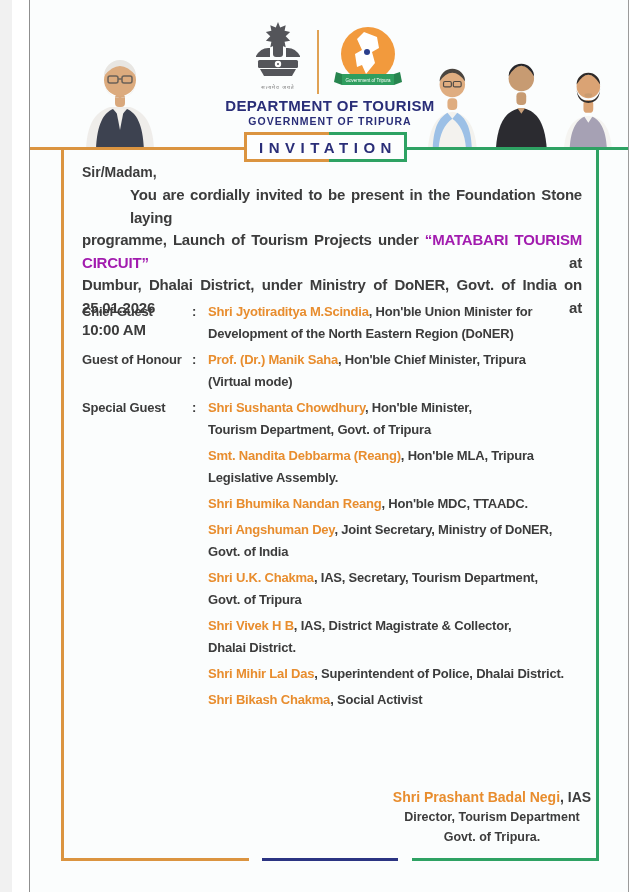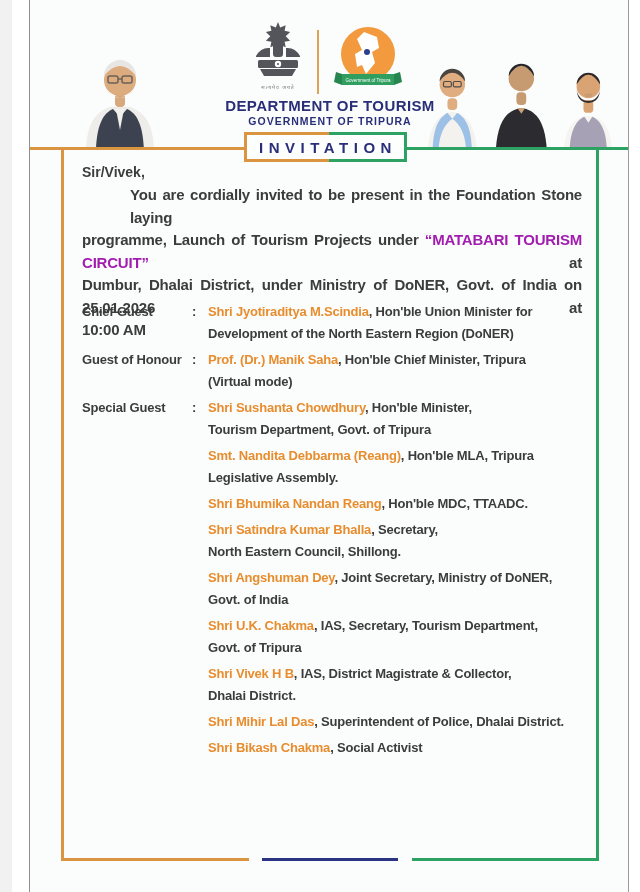--- a/index.html
+++ b/index.html
@@ -152,21 +152,21 @@
   <div class="topline green"></div>
   <div class="vline vl-orange"></div>
   <div class="vline vl-green"></div>
   <div class="botline bot-orange"></div>
   <div class="botline bot-navy"></div>
   <div class="botline bot-green"></div>
   <div class="invitation-box">
     <span>INVITATION</span>
   </div>
 
-  <div class="salutation">Sir/Vivek,</div>
+  <div class="salutation">Sir/Madam,</div>
   <div class="para">
     <div class="pline first"><span>You are cordially invited to be present in the Foundation Stone laying</span></div>
     <div class="pline"><span>programme, Launch of Tourism Projects under </span><span class="hl">“MATABARI TOURISM CIRCUIT”</span><span> at</span></div>
     <div class="pline"><span>Dumbur, Dhalai District, under Ministry of DoNER, Govt. of India on 25.01.2026 at</span></div>
     <div class="pline last"><span>10:00 AM</span></div>
   </div>
 
   <div class="guests">
     <div class="grow">
       <div class="gl">Chief Guest</div>
@@ -193,26 +193,20 @@
 Legislative Assembly.</span></div>
     </div>
     <div class="grow">
       <div class="gl"></div>
       <div class="gc"></div>
       <div class="gt"><span class="nm">Shri Bhumika Nandan Reang</span><span>, Hon'ble MDC, TTAADC.</span></div>
     </div>
     <div class="grow">
       <div class="gl"></div>
       <div class="gc"></div>
-      <div class="gt"><span class="nm">Shri Satindra Kumar Bhalla</span><span>, Secretary,
-North Eastern Council, Shillong.</span></div>
-    </div>
-    <div class="grow">
-      <div class="gl"></div>
-      <div class="gc"></div>
       <div class="gt"><span class="nm">Shri Angshuman Dey</span><span>, Joint Secretary, Ministry of DoNER,
 Govt. of India</span></div>
     </div>
     <div class="grow">
       <div class="gl"></div>
       <div class="gc"></div>
       <div class="gt"><span class="nm">Shri U.K. Chakma</span><span>, IAS, Secretary, Tourism Department,
 Govt. of Tripura</span></div>
     </div>
     <div class="grow">
@@ -226,13 +220,18 @@
       <div class="gc"></div>
       <div class="gt"><span class="nm">Shri Mihir Lal Das</span><span>, Superintendent of Police, Dhalai District.</span></div>
     </div>
     <div class="grow">
       <div class="gl"></div>
       <div class="gc"></div>
       <div class="gt"><span class="nm">Shri Bikash Chakma</span><span>, Social Activist</span></div>
     </div>
   </div>
 
+  <div class="footer">
+    <div class="fl1"><span class="nm">Shri Prashant Badal Negi</span><span>, IAS</span></div>
+    <div class="fl2">Director, Tourism Department</div>
+    <div class="fl3">Govt. of Tripura.</div>
+  </div>
 </div>
 
 </body></html>

